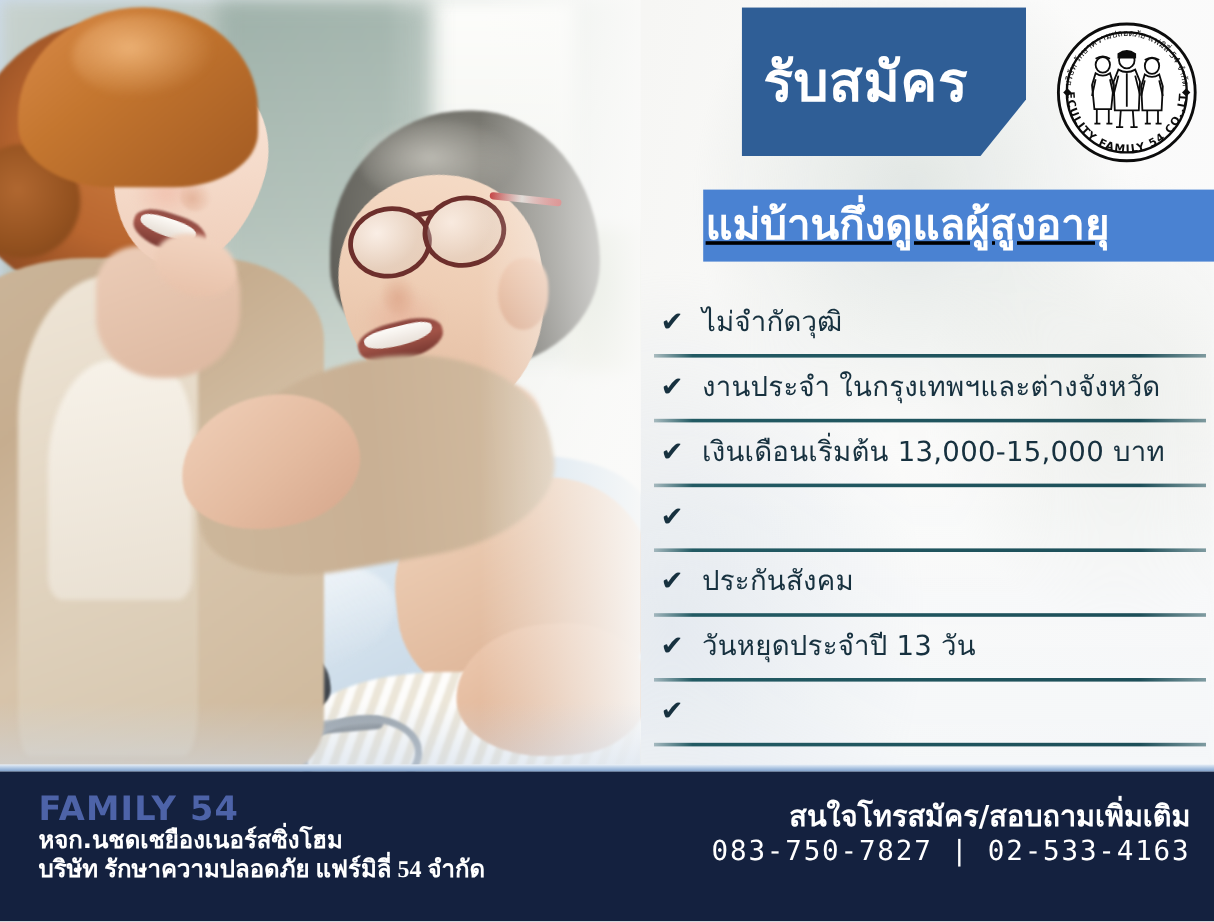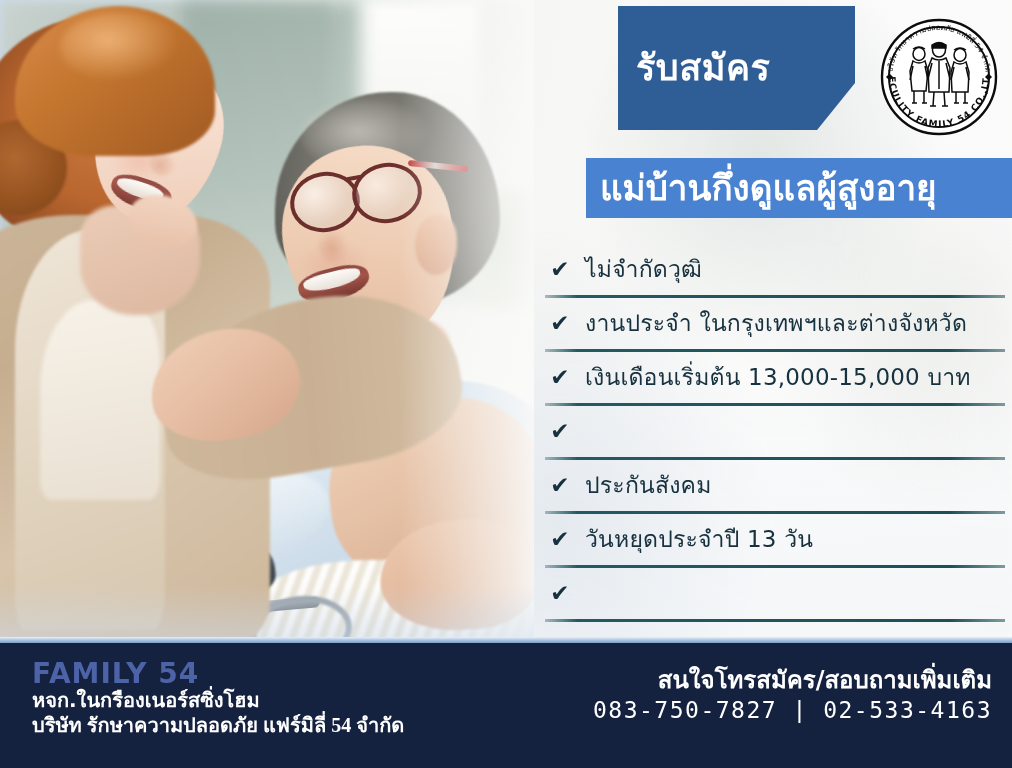--- a/index.html
+++ b/index.html
@@ -405,37 +405,38 @@
     background: #2f5e96;
     clip-path: polygon(0 0, 100% 0, 100% 62%, 84% 100%, 0 100%);
     display: flex;
     align-items: center;
     justify-content: flex-start;
     box-sizing: border-box;
     padding-left: 18px;
   }
   .banner-title span {
     color: #ffffff;
-    font-size: 36px;
+    font-size: 46px;
     font-weight: 700;
     letter-spacing: 0.5px;
     line-height: 1;
     white-space: nowrap;
   }
 
   .banner-sub {
     position: absolute;
     left: 586px; top: 158px;
     width: 426px; height: 60px;
     background: #4a82d2;
     display: flex;
     align-items: center;
     justify-content: flex-start;
     box-sizing: border-box;
-    padding-left: 14px;
+    padding-left: 2px;
+    text-decoration: underline;
   }
   .banner-sub span {
     color: #ffffff;
     font-size: 35px;
     font-weight: 600;
     line-height: 1;
     white-space: nowrap;
   }
 
   
@@ -710,21 +711,21 @@
     </div>
     <div class="divider"></div>
 
   </div>
 
   <div class="footer-rule"></div>
 
   <div class="footer">
     <div class="footer-left">
       <div class="brand-en">FAMILY 54</div>
-      <div class="brand-th1">หจก.ในกรืองเนอร์สซิ่งโฮม</div>
+      <div class="brand-th1">หจก.นชดเชยืองเนอร์สซิ่งโฮม</div>
       <div class="brand-th2">บริษัท รักษาความปลอดภัย แฟร์มิลี่ 54 จำกัด</div>
     </div>
 
     <div class="footer-right">
       <div class="contact-label">สนใจโทรสมัคร/สอบถามเพิ่มเติม</div>
       <div class="contact-phones">083-750-7827 | 02-533-4163</div>
     </div>
   </div>
 
 </div>

